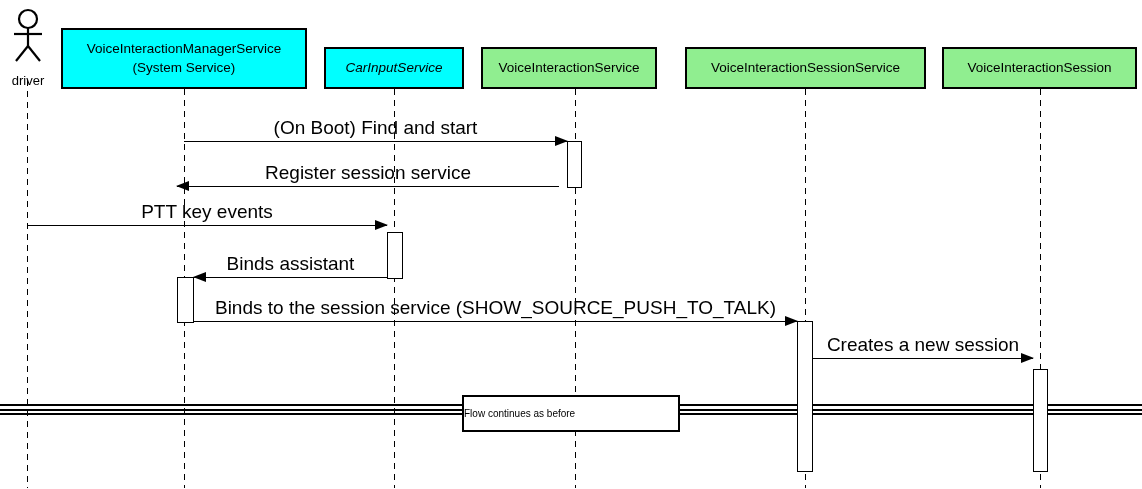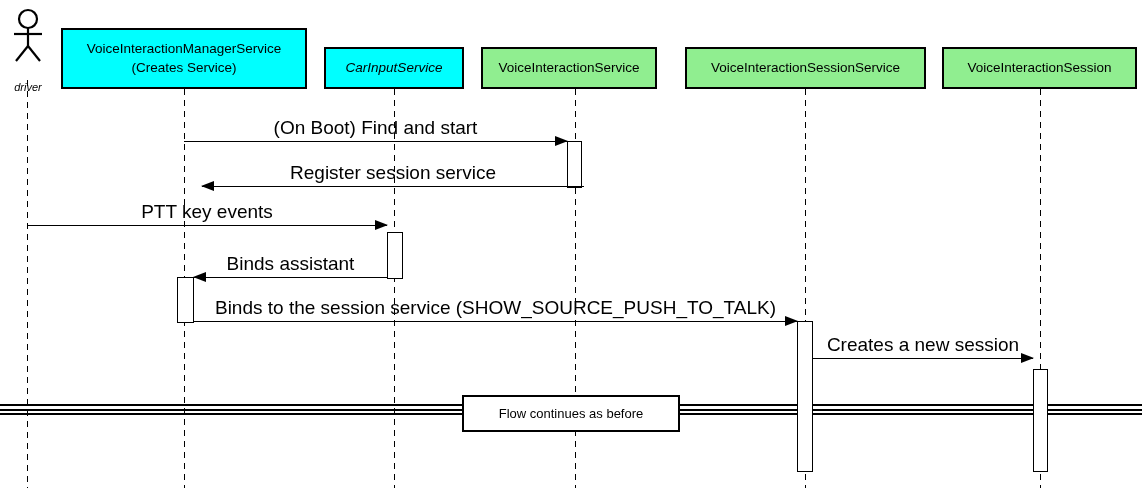--- a/index.html
+++ b/index.html
@@ -26,26 +26,26 @@
   .msg{position:absolute;height:0;border-top:1.5px solid #000;z-index:4;}
   .msg-label{
     position:absolute;left:0;right:0;bottom:3px;text-align:center;
     font-size:19px;white-space:nowrap;
   }
   .ah{position:absolute;width:0;height:0;top:-6px;}
   .ah-right{right:-1px;border-left:13px solid #000;border-top:5.5px solid transparent;border-bottom:5.5px solid transparent;}
   .ah-left{left:-1px;border-right:13px solid #000;border-top:5.5px solid transparent;border-bottom:5.5px solid transparent;}
   
   .actor{position:absolute;left:2px;top:8px;width:52px;text-align:center;z-index:3;}
-  .actor-label{font-size:11px;margin-top:13px;font-style:italic;}
+  .actor-label{font-size:13px;margin-top:5px;}
   
   .divline{position:absolute;left:0;width:1142px;height:2px;background:#000;z-index:1;}
   .divbox{
     position:absolute;box-sizing:border-box;background:#fff;border:2px solid #000;
-    display:flex;align-items:center;justify-content:center;font-size:13px;z-index:5;
+    display:flex;align-items:center;justify-content:flex-start;font-size:10px;z-index:5;
   }
 </style>
 </head>
 <body>
 
 <div class="canvas">
 
   <div class="lifeline" style="left:27px;top:80px;height:408px"></div>
   <div class="lifeline" style="left:184px;top:89px;height:399px"></div>
   <div class="lifeline" style="left:394px;top:89px;height:399px"></div>
@@ -64,21 +64,21 @@
       <line x1="12" y1="26" x2="40" y2="26" stroke="#000" stroke-width="2.2"></line>
       <line x1="26" y1="38" x2="14" y2="53" stroke="#000" stroke-width="2.2"></line>
       <line x1="26" y1="38" x2="38" y2="53" stroke="#000" stroke-width="2.2"></line>
     </svg>
     <div class="actor-label">driver</div>
   </div>
 
   <div class="pbox" style="left: 61px; top: 28px; width: 246px; height: 61px; background-color: rgb(0, 255, 255);">
     <div>
       <span>VoiceInteractionManagerService</span><br>
-      <span>(Creates Service)</span>
+      <span>(System Service)</span>
     </div>
   </div>
   <div class="pbox" style="left: 324px; top: 47px; width: 140px; height: 42px; background-color: rgb(0, 255, 255); font-style: italic;">
     <span>CarInputService</span>
   </div>
   <div class="pbox" style="left: 481px; top: 47px; width: 176px; height: 42px; background-color: rgb(144, 238, 144);">
     <span>VoiceInteractionService</span>
   </div>
   <div class="pbox" style="left: 685px; top: 47px; width: 241px; height: 42px; background-color: rgb(144, 238, 144);">
     <span>VoiceInteractionSessionService</span>
@@ -90,21 +90,21 @@
   <div class="abar" style="left:567px;top:141px;width:15px;height:47px"></div>
   <div class="abar" style="left:387px;top:232px;width:16px;height:47px"></div>
   <div class="abar" style="left:177px;top:277px;width:17px;height:46px"></div>
   <div class="abar" style="left:797px;top:321px;width:16px;height:151px"></div>
   <div class="abar" style="left:1033px;top:369px;width:15px;height:103px"></div>
 
   <div class="msg" style="left:184px;top:141px;width:383px">
     <div class="msg-label">(On Boot) Find and start</div>
     <span class="ah ah-right"></span>
   </div>
-  <div class="msg" style="left:202px;top:186px;width:382px">
+  <div class="msg" style="left:177px;top:186px;width:382px">
     <div class="msg-label">Register session service</div>
     <span class="ah ah-left"></span>
   </div>
   <div class="msg" style="left:27px;top:225px;width:360px">
     <div class="msg-label">PTT key events</div>
     <span class="ah ah-right"></span>
   </div>
   <div class="msg" style="left:194px;top:277px;width:193px">
     <div class="msg-label">Binds assistant</div>
     <span class="ah ah-left"></span>

